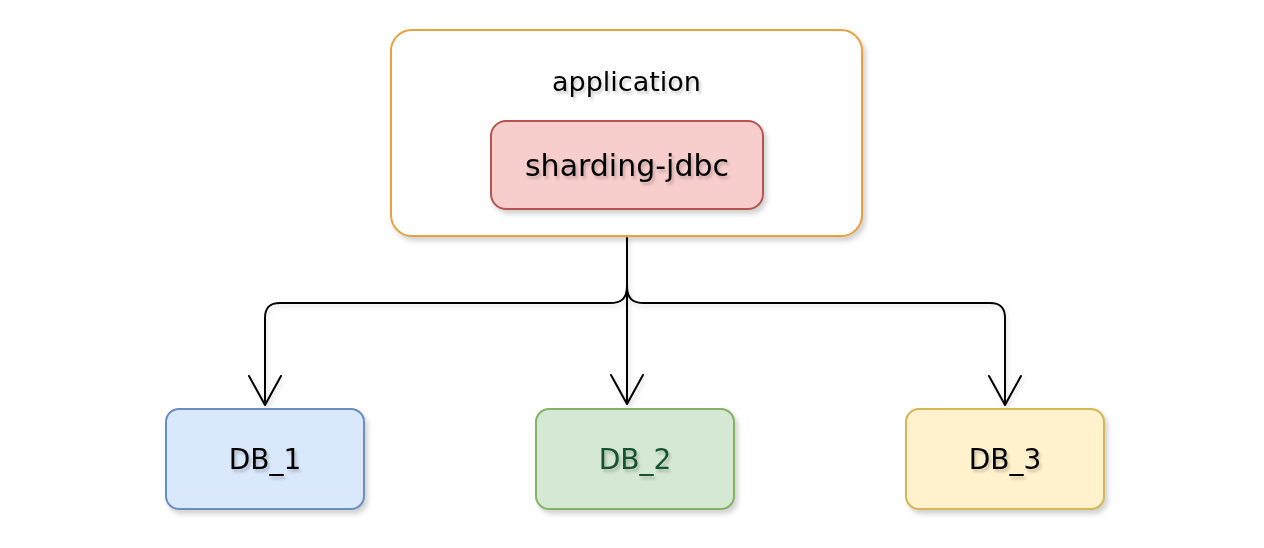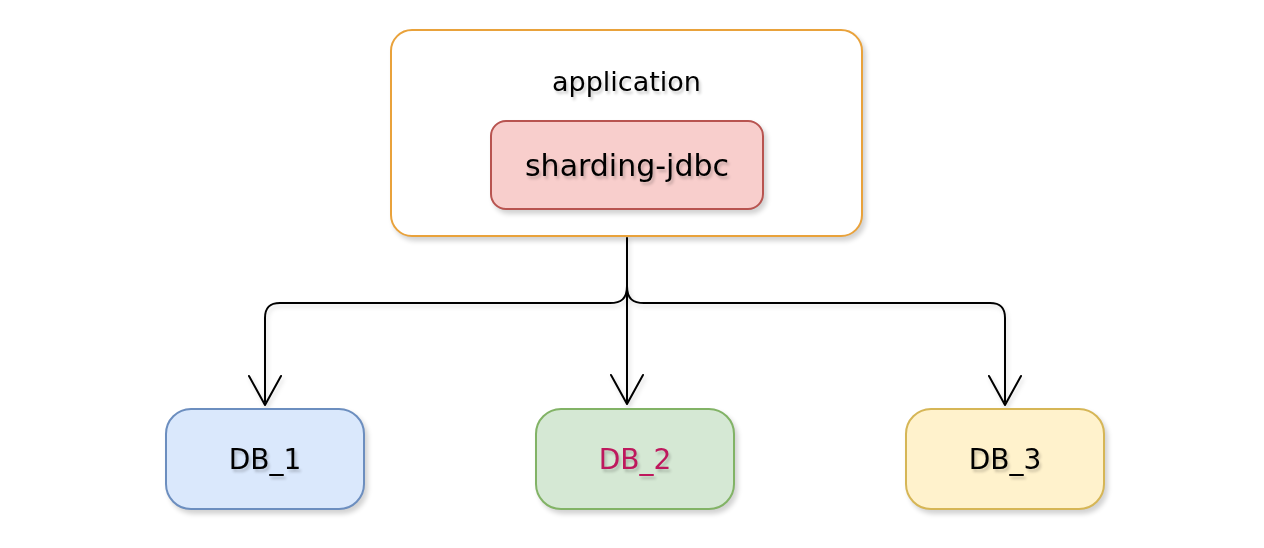--- a/index.html
+++ b/index.html
@@ -59,21 +59,21 @@
     top: 89px;    
     width: 274px;
     height: 90px;
     border-radius: 16px;
     font-size: 30px;
   }
   .db-box {
     top: 408px;
     width: 200px;
     height: 102px;
-    border-radius: 26px;
+    border-radius: 14px;
     font-size: 28px;
   }
   .db-1 { left: 165px; }
   .db-2 { left: 535px; }
   .db-3 { left: 905px; }
 </style>
 </head>
 <body>
 
 <div class="canvas">
@@ -97,20 +97,20 @@
     <div class="node jdbc-box" style="border-color: rgb(184, 84, 80); background-color: rgb(248, 206, 204);">
       <span class="node-label" style="color: rgb(0, 0, 0);">sharding-jdbc</span>
     </div>
   </div>
 
   <div class="node db-box db-1" style="border-color: rgb(108, 142, 191); background-color: rgb(218, 232, 252);">
     <span class="node-label" style="color: rgb(0, 0, 0);">DB_1</span>
   </div>
 
   <div class="node db-box db-2" style="border-color: rgb(130, 179, 102); background-color: rgb(213, 232, 212);">
-    <span class="node-label" style="color: #be185d;">DB_2</span>
+    <span class="node-label" style="color: #14532d;">DB_2</span>
   </div>
 
   <div class="node db-box db-3" style="border-color: rgb(214, 182, 86); background-color: rgb(255, 242, 204);">
     <span class="node-label" style="color: rgb(0, 0, 0);">DB_3</span>
   </div>
 
 </div>
 
 </body></html>

